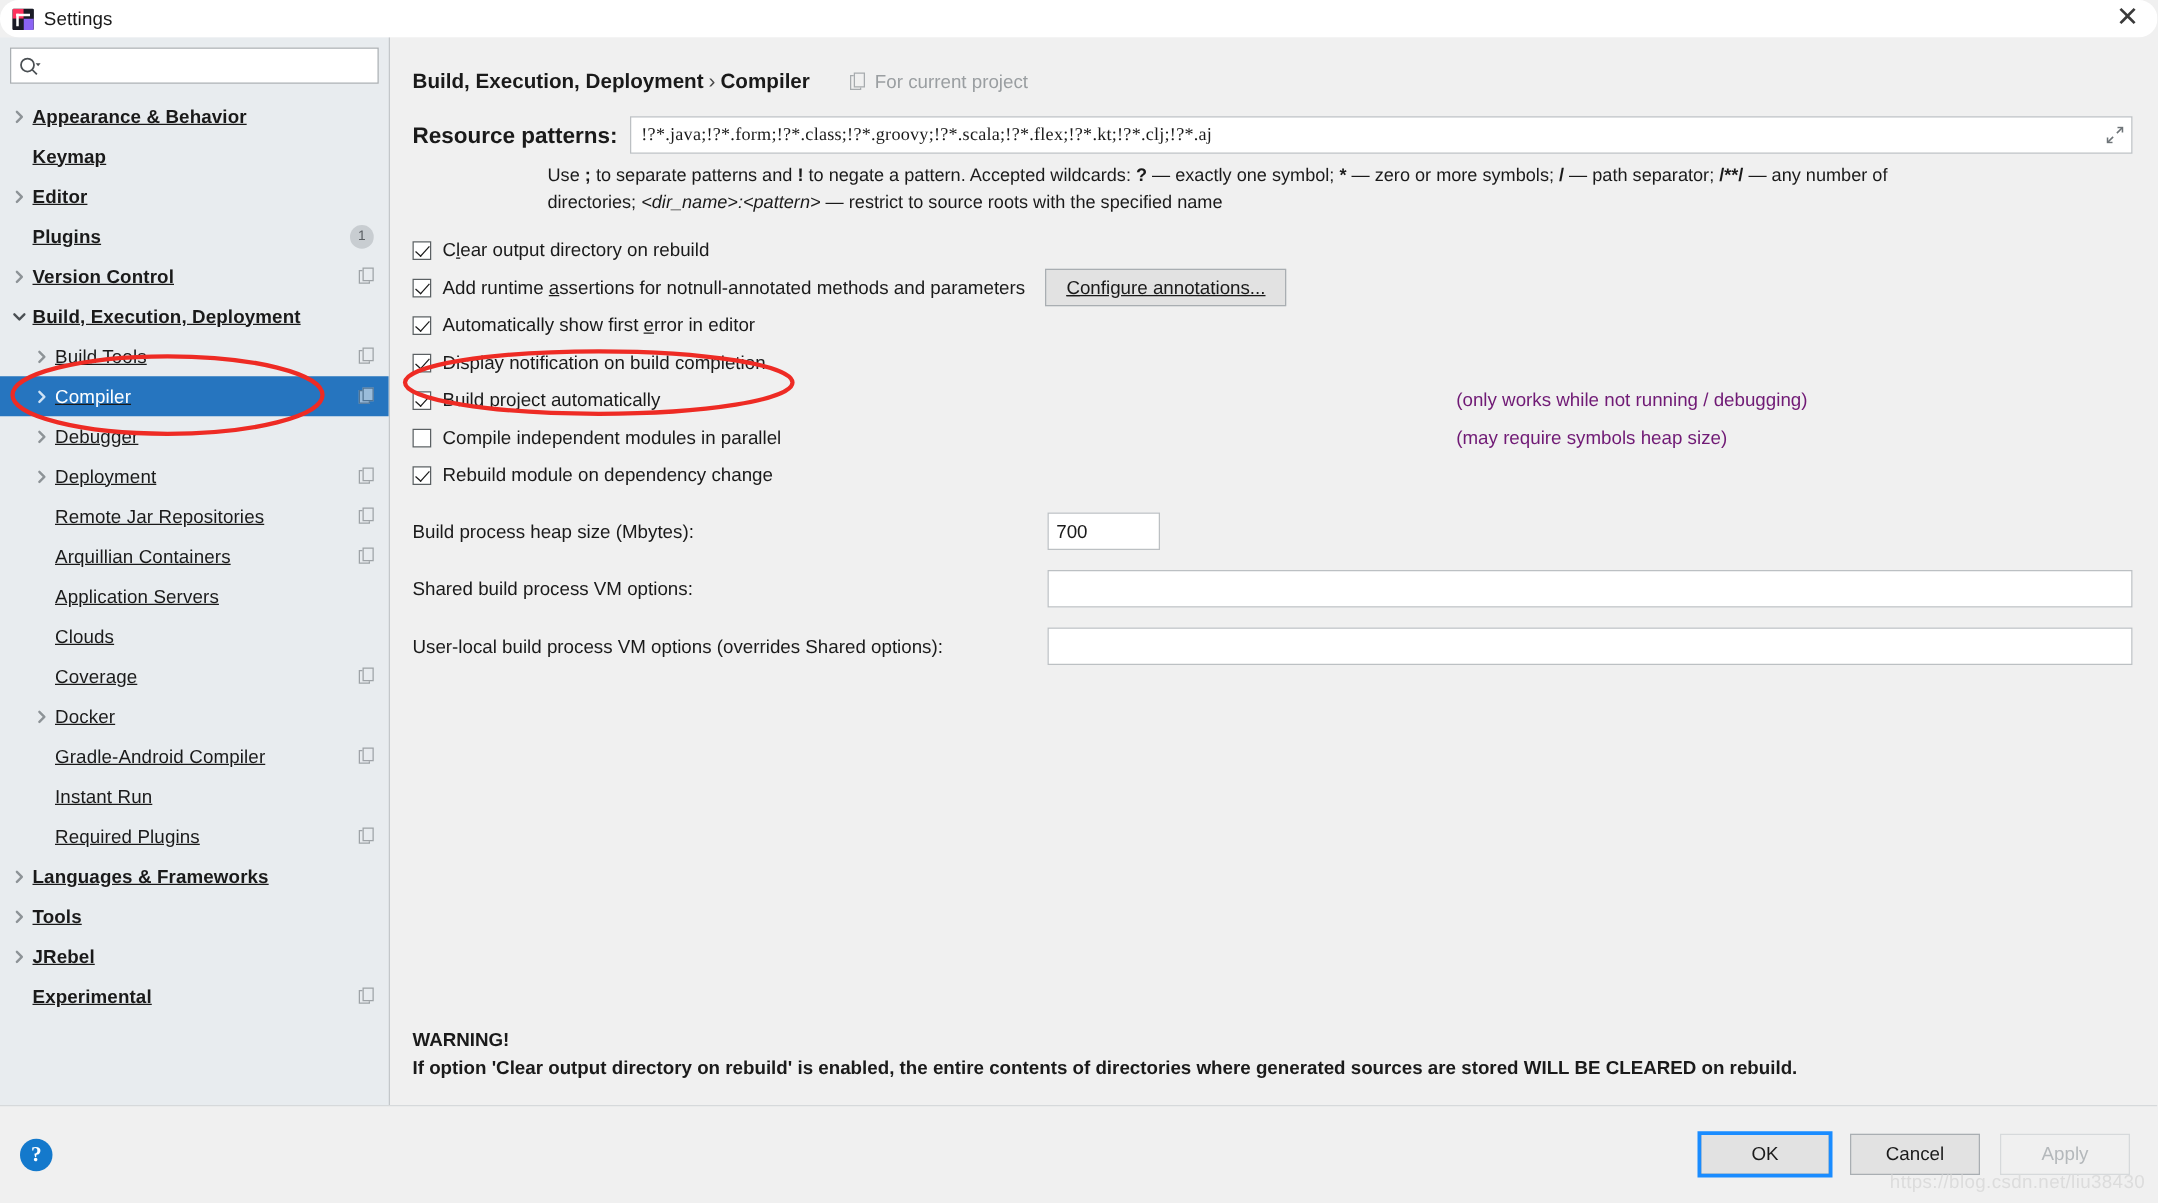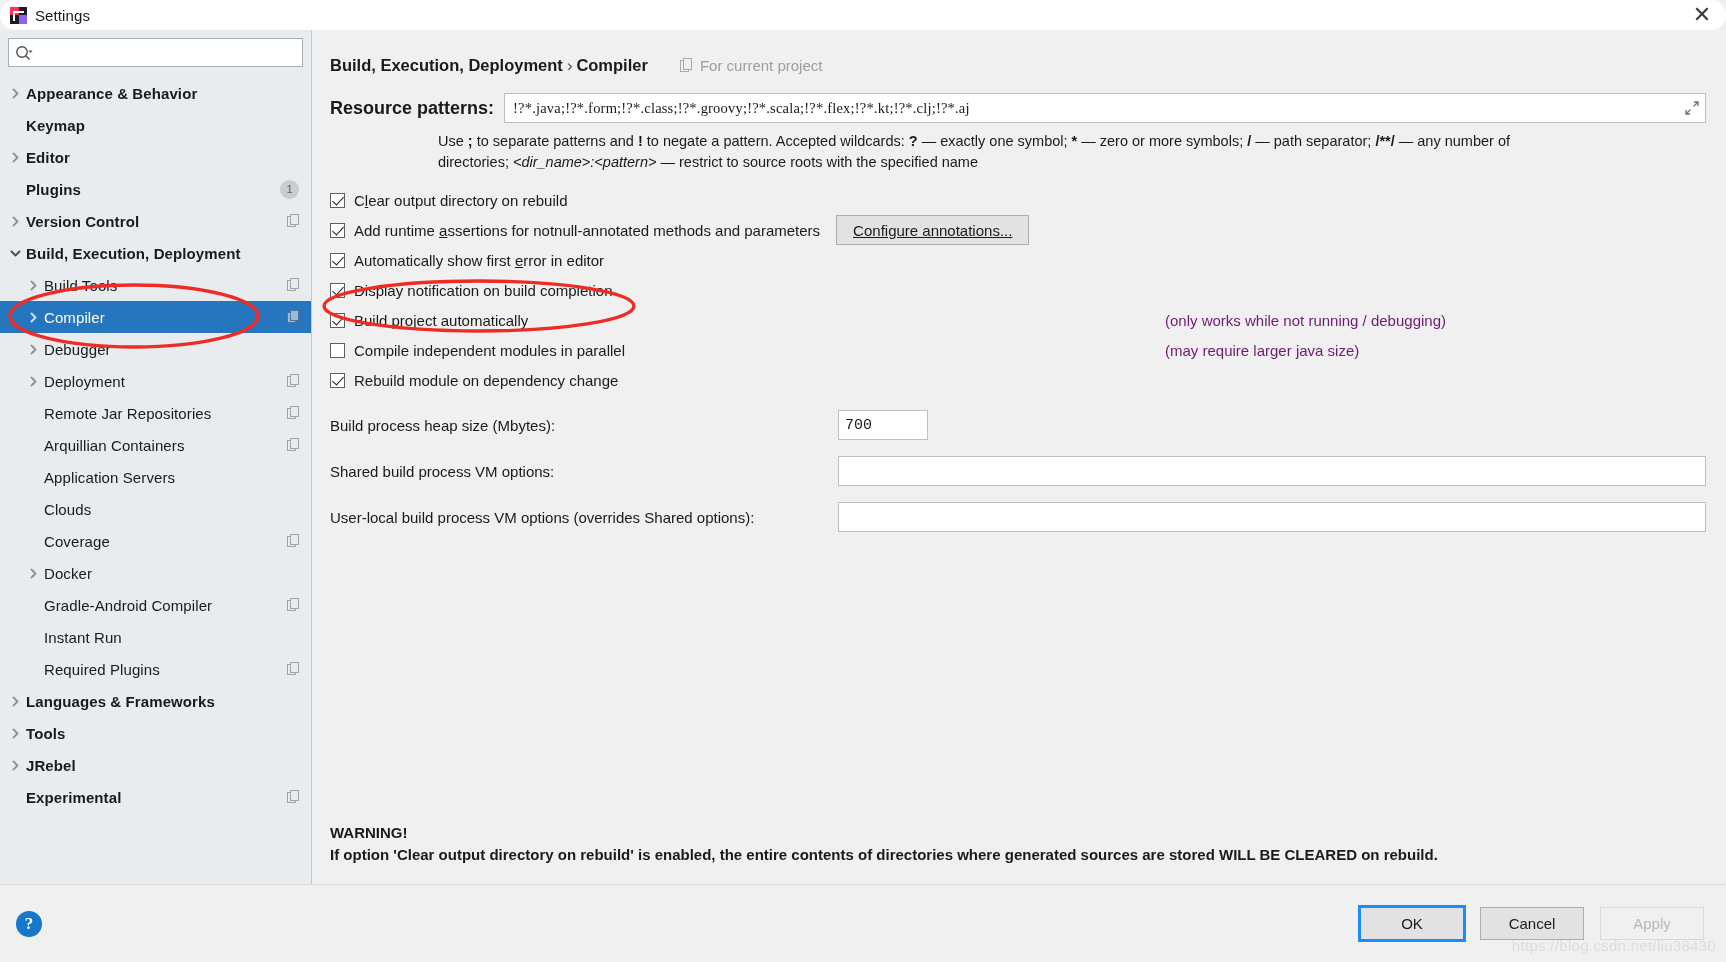--- a/index.html
+++ b/index.html
@@ -103,20 +103,21 @@
     font-size: 13px;
     font-family: "Liberation Sans", sans-serif;
     width: 100%;
     height: 100%;
     color: #1a1a1a;
   }
   .tree {
     flex: 1 1 auto;
     overflow: hidden;
     padding-top: 2px;
+    text-decoration: underline;
   }
   .tree-row {
     height: 32px;
     display: flex;
     align-items: center;
     position: relative;
     cursor: default;
     white-space: nowrap;
     padding-right: 8px;
   }
@@ -311,21 +312,21 @@
   .field-label {
     font-size: 15px;
     white-space: nowrap;
   }
   .txt-input {
     position: absolute;
     height: 30px;
     background: #ffffff;
     border: 1px solid #bcc0c3;
     font-size: 15px;
-    font-family: Liberation Mono, monospace;
+    font-family: Liberation Sans, sans-serif;
     padding: 0 6px;
     outline: none;
     color: #1a1a1a;
   }
   .txt-heap { left: 508px; width: 90px; }
   .txt-shared { left: 508px; right: 0; width: auto; }
   .txt-userlocal { left: 508px; right: 0; width: auto; }
 
   .warning {
     position: absolute;
@@ -715,21 +716,21 @@
             <span class="cb-label"><span>Display notification on build completion</span><span></span></span>
           </div>
           <div class="check-row">
             <span class="cb checked"></span>
             <span class="cb-label"><span>Build project automatically</span><span></span></span>
             <span class="note">(only works while not running / debugging)</span>
           </div>
           <div class="check-row">
             <span class="cb"></span>
             <span class="cb-label"><span>Compile independent modules in parallel</span><span></span></span>
-            <span class="note">(may require larger java size)</span>
+            <span class="note">(may require symbols heap size)</span>
           </div>
           <div class="check-row">
             <span class="cb checked"></span>
             <span class="cb-label"><span>Rebuild module on dependency change</span><span></span></span>
           </div>
         </div>
 
       <div class="field-row">
         <span class="field-label">Build process heap size (Mbytes):</span>
         <input class="txt-input txt-heap" type="text" value="700" style="">

